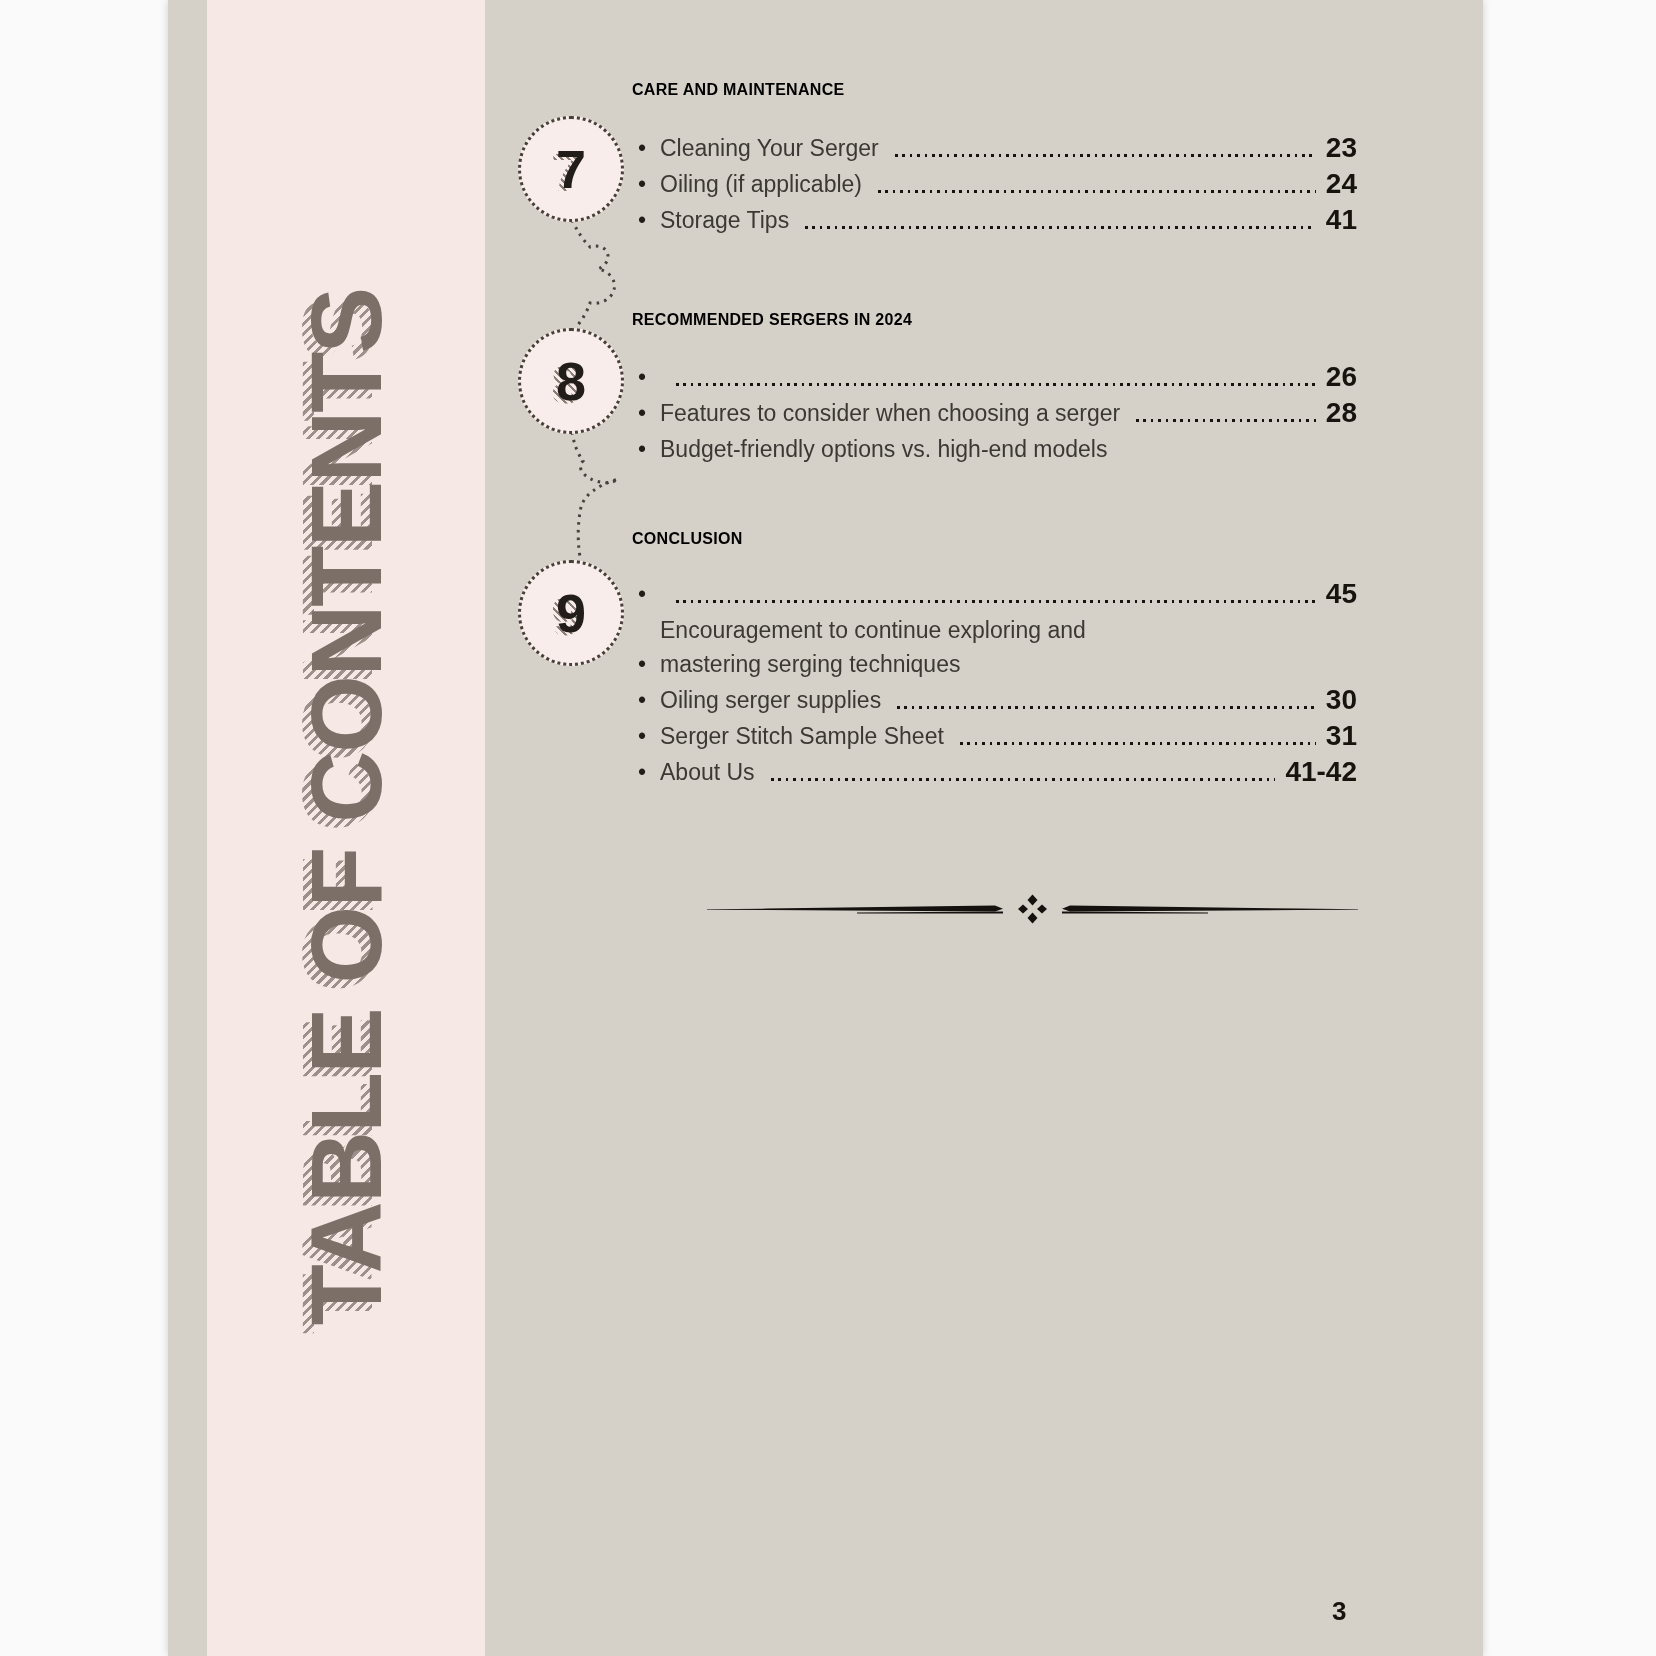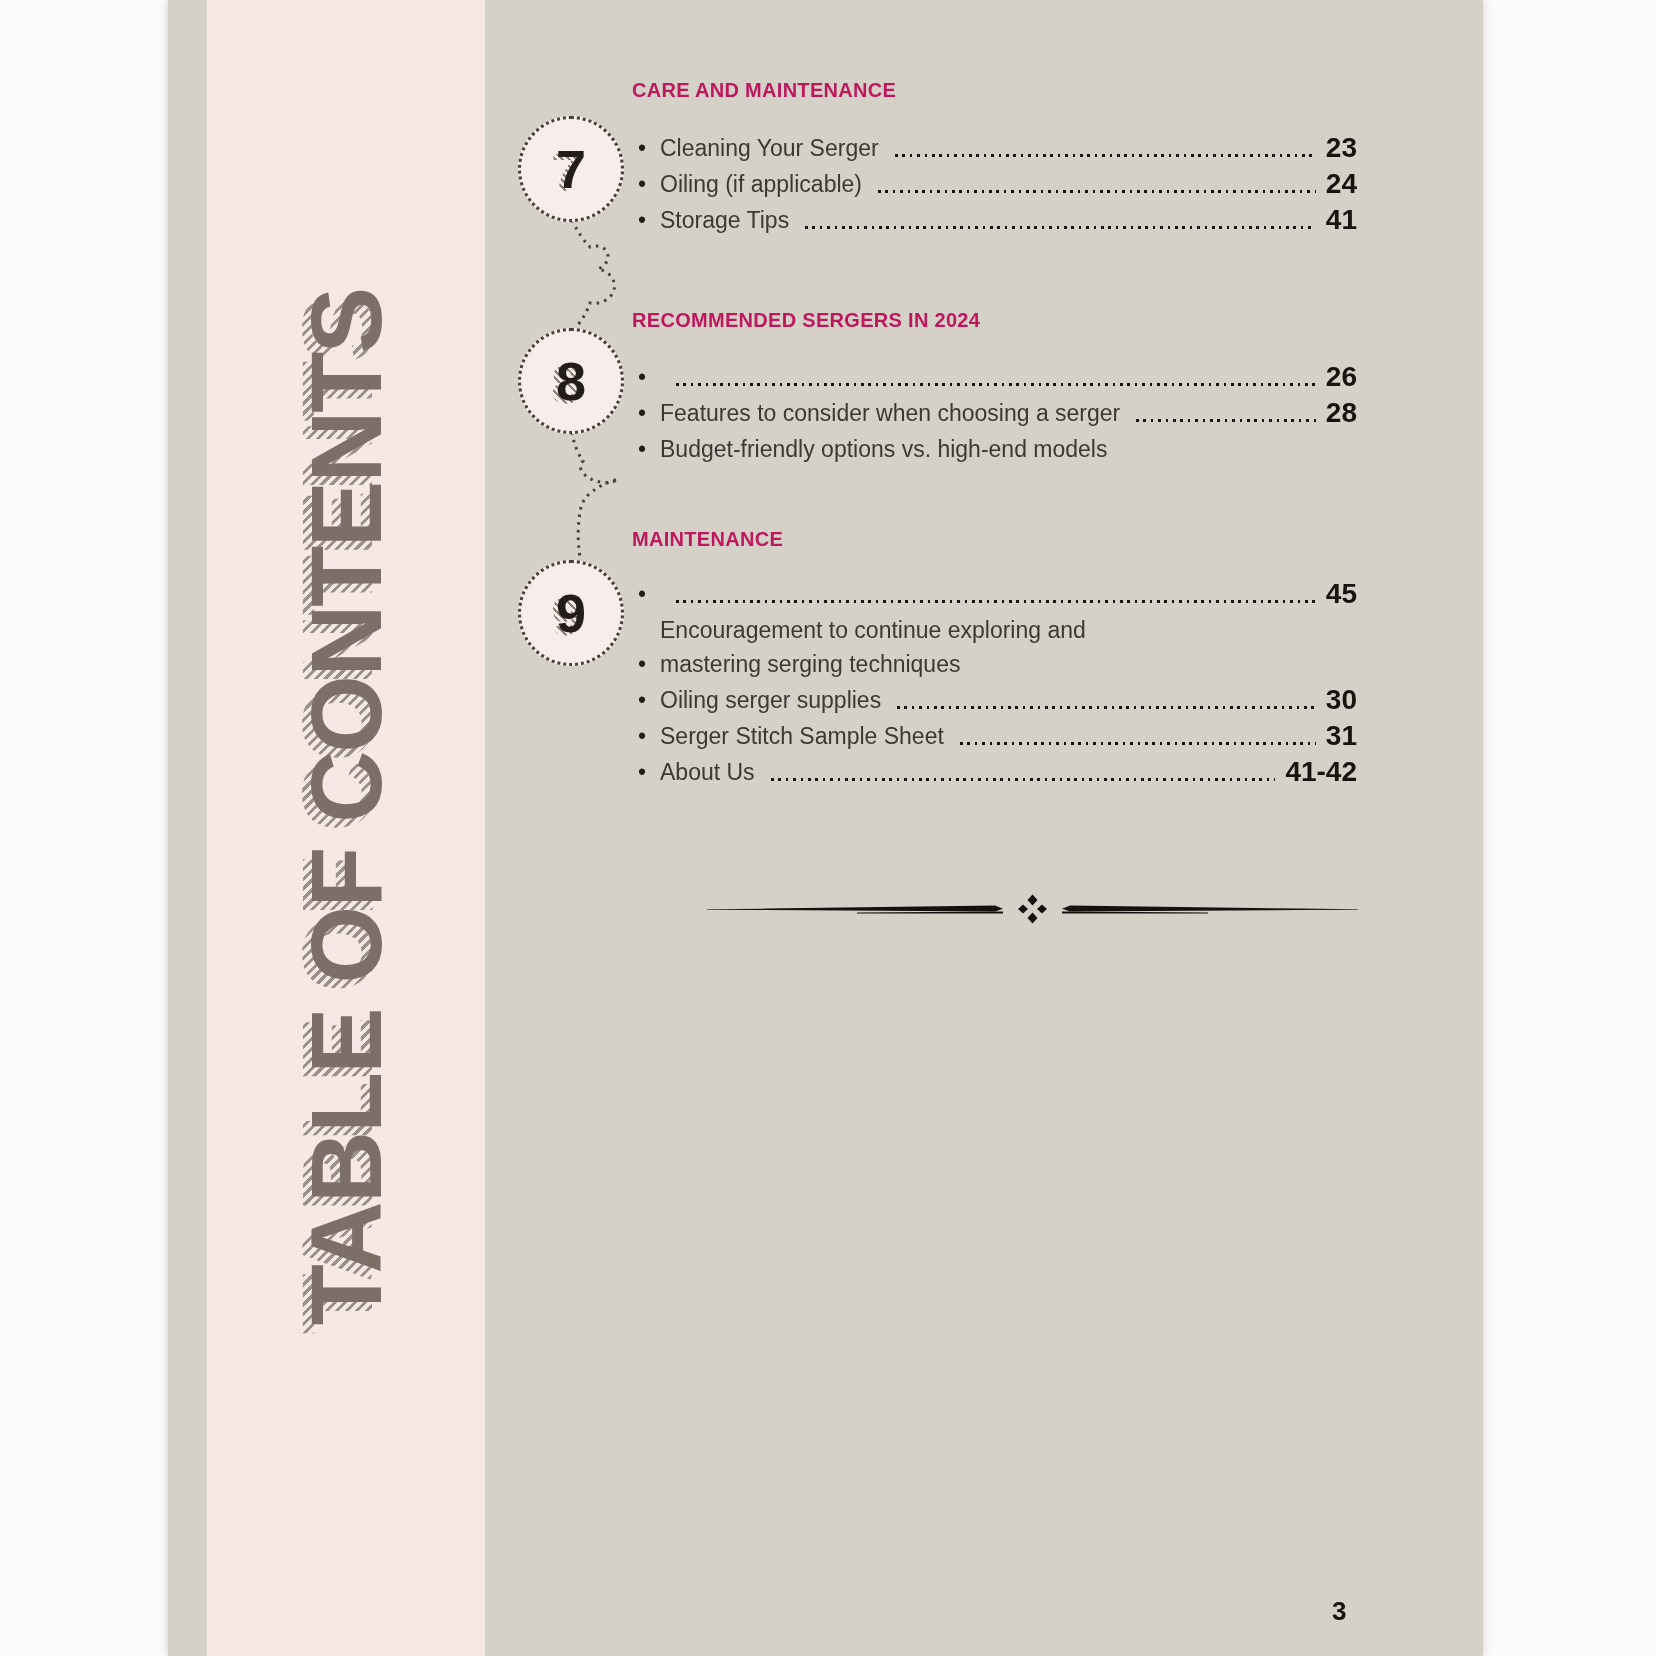--- a/index.html
+++ b/index.html
@@ -48,22 +48,22 @@
   .num-circle .nsolid{position:relative;color:#221d18;}
   .c7{left:350px;top:116px;}
   .c8{left:350px;top:328px;}
   .c9{left:350px;top:560px;}
 
   .thread{position:absolute;left:372px;top:205px;}
 
   
   .content{position:absolute;left:462px;top:0;width:727px;color:#3c3833;}
   .sec-heading{
-    font-weight:bold;font-size:20px;line-height:28px;letter-spacing:0.3px;
-    color:#be185d;margin:0 0 0 2px;
+    font-weight:bold;font-size:16px;line-height:28px;letter-spacing:0.3px;
+    color:#000000;margin:0 0 0 2px;
   }
   .h7{margin-top:76px;}
   .h8{margin-top:69px;}
   .h9{margin-top:59px;}
   .items{margin-top:27px;}
   .items.m8{margin-top:26px;}
   .items.m9{margin-top:24px;}
   .item{
     display:flex;align-items:flex-end;
     font-size:23px;line-height:34px;margin-bottom:2px;
@@ -158,21 +158,21 @@
         <span class="itext">Features to consider when choosing a serger</span>
         <span class="leader"></span>
         <span class="pagenum">28</span>
       </div>
       <div class="item">
         <span class="bullet">•</span>
         <span class="itext">Budget-friendly options vs. high-end models</span>
       </div>
     </div>
 
-    <div class="sec-heading h9">MAINTENANCE</div>
+    <div class="sec-heading h9">CONCLUSION</div>
     <div class="items m9">
       <div class="item">
         <span class="bullet">•</span>
         <span class="leader"></span>
         <span class="pagenum">45</span>
       </div>
       <div class="item">
         <span class="bullet">•</span>
         <span class="itext w480">Encouragement to continue exploring and mastering serging techniques</span>
       </div>

